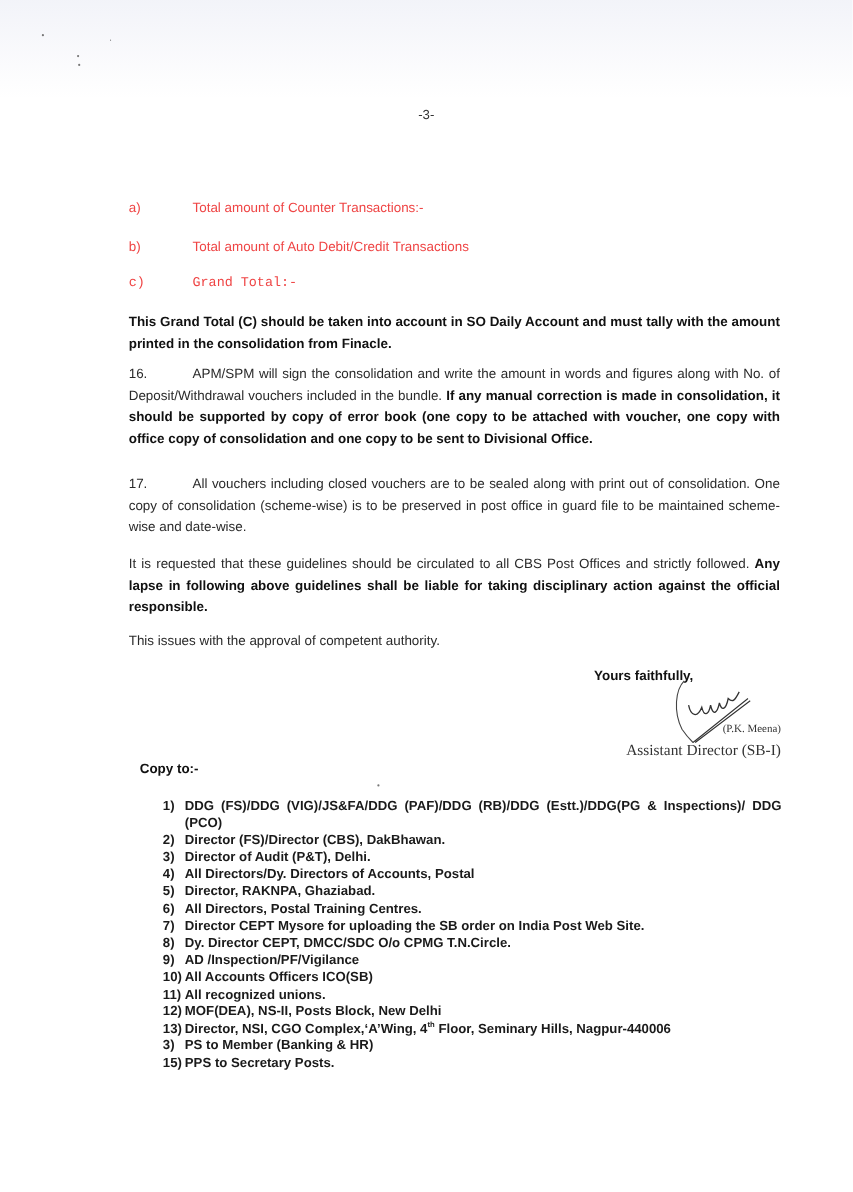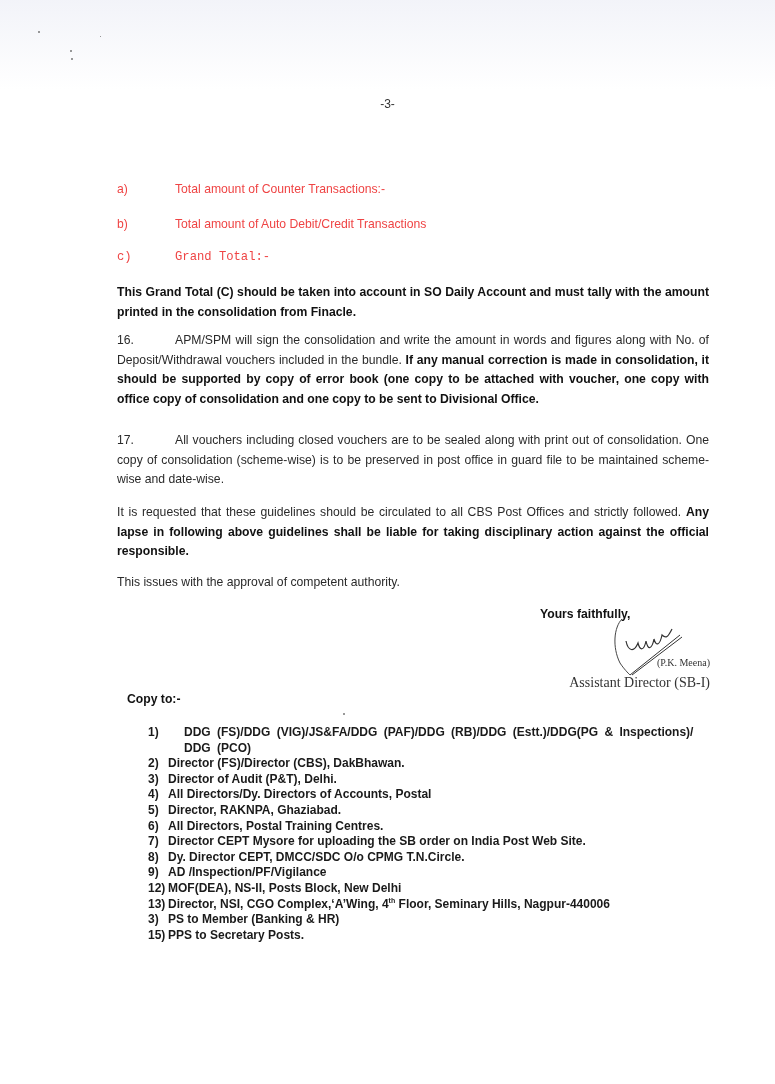--- a/index.html
+++ b/index.html
@@ -125,21 +125,21 @@
     .copy-list li {
       display: flex;
       margin: 0;
     }
     .copy-list .num {
       flex: 0 0 20px;
     }
     .copy-list .txt {
       flex: 1;
     }
-    .copy-list li.first .txt { word-spacing: 3px; margin-left: 16px; }
+    .copy-list li.first .txt { word-spacing: 3px; }
     sup { font-size: 7px; vertical-align: super; line-height: 0; }
   </style>
 </head>
 <body>
 
 <div class="page">
   <div class="scan-shade"></div>
   <div class="speck" style="left:38px;top:31px;"></div>
   <div class="speck" style="left:70px;top:50px;"></div>
   <div class="speck" style="left:71px;top:58px;"></div>
@@ -223,20 +223,28 @@
       </li>
     <li>
         <span class="num">8)</span>
         <span class="txt">Dy. Director CEPT, DMCC/SDC O/o CPMG T.N.Circle.</span>
       </li>
     <li>
         <span class="num">9)</span>
         <span class="txt">AD /Inspection/PF/Vigilance</span>
       </li>
     <li>
+        <span class="num">10)</span>
+        <span class="txt">All Accounts Officers ICO(SB)</span>
+      </li>
+    <li>
+        <span class="num">11)</span>
+        <span class="txt">All recognized unions.</span>
+      </li>
+    <li>
         <span class="num">12)</span>
         <span class="txt">MOF(DEA), NS-II, Posts Block, New Delhi</span>
       </li>
     <li>
         <span class="num">13)</span>
         <span class="txt"><span>Director, NSI, CGO Complex,‘A’Wing, 4</span><sup>th</sup><span> Floor, Seminary Hills, Nagpur-440006</span></span>
       </li>
     <li>
         <span class="num">3)</span>
         <span class="txt">PS to Member (Banking &amp; HR)</span>

